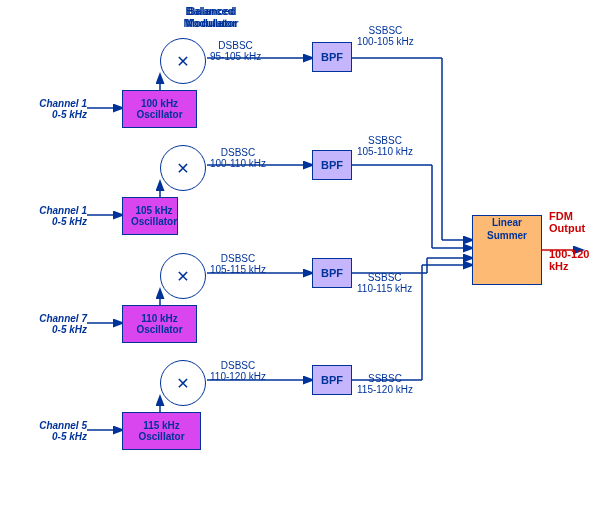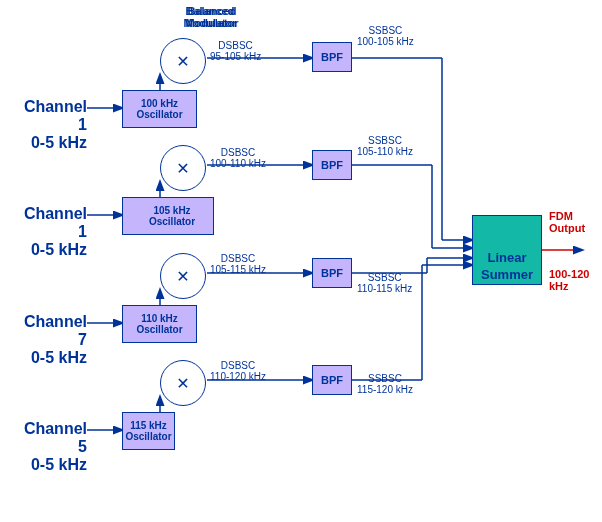--- a/index.html
+++ b/index.html
@@ -17,28 +17,29 @@
       position: absolute;
       top: 0; left: 12px;
       width: 602px;
       height: 522px;
     }
     
     .channel-label {
       position: absolute;
       color: #003399;
       font-weight: bold;
-      font-size: 16px;
+      font-size: 10px;
       text-align: right;
+      font-style: italic;
     }
     
     .osc-box {
       position: absolute;
       border: 1.5px solid #003399;
-      background: #c4b5fd;
+      background: #d946ef;
       text-align: center;
       font-size: 10px;
       color: #003399;
       display: flex;
       flex-direction: column;
       align-items: center;
       justify-content: center;
       font-weight: bold;
     }
     
@@ -63,26 +64,26 @@
       color: #003399;
       display: flex;
       align-items: center;
       justify-content: center;
       font-weight: bold;
     }
     
     .summer-box {
       position: absolute;
       border: 1.5px solid #003399;
-      background: #14b8a6;
-      text-align: center;
-      font-size: 13px;
-      color: #003399;
-      display: flex;
-      align-items: flex-end;
+      background: #fdba74;
+      text-align: center;
+      font-size: 10px;
+      color: #003399;
+      display: flex;
+      align-items: flex-start;
       justify-content: center;
       font-weight: bold;
     }
     
     .label {
       position: absolute;
       color: #003399;
       font-size: 10px;
       text-align: center;
     }
@@ -175,21 +176,21 @@
 
   <div class="bpf-box" style="left:300px; top:42px; width:40px; height:30px;">BPF</div>
 
   <div class="label" style="left:345px; top:25px;">SSBSC<br>100-105 kHz</div>
 
   <div class="channel-label" style="left:5px; top:205px; width:70px;">
     <span>Channel 1</span><br>
     <span>0-5 kHz</span>
   </div>
 
-  <div class="osc-box" style="left:110px; top:197px; width:92px; height:38px;padding-left:8px;">
+  <div class="osc-box" style="left:110px; top:197px; width:56px; height:38px;padding-left:8px;">
     <span>105 kHz</span>
     <span>Oscillator</span>
   </div>
 
   <div class="bm-circle" style="left:148px; top:145px; width:46px; height:46px;">✕</div>
 
   <div class="label" style="left:198px; top:147px;">DSBSC<br>100-110 kHz</div>
 
   <div class="bpf-box" style="left:300px; top:150px; width:40px; height:30px;">BPF</div>
 
@@ -211,39 +212,39 @@
 
   <div class="bpf-box" style="left:300px; top:258px; width:40px; height:30px;">BPF</div>
 
   <div class="label" style="left:345px; top:272px;">SSBSC<br>110-115 kHz</div>
 
   <div class="channel-label" style="left:5px; top:420px; width:70px;">
     <span>Channel 5</span><br>
     <span>0-5 kHz</span>
   </div>
 
-  <div class="osc-box" style="left:110px; top:412px; width:53px; height:38px;">
+  <div class="osc-box" style="left:110px; top:412px; width:79px; height:38px;">
     <span>115 kHz</span>
     <span>Oscillator</span>
   </div>
 
   <div class="bm-circle" style="left:148px; top:360px; width:46px; height:46px;">✕</div>
 
   <div class="label" style="left:198px; top:360px;">DSBSC<br>110-120 kHz</div>
 
   <div class="bpf-box" style="left:300px; top:365px; width:40px; height:30px;">BPF</div>
 
   <div class="label" style="left:345px; top:373px;">SSBSC<br>115-120 kHz</div>
 
   <div class="summer-box" style="left:460px; top:215px; width:70px; height:70px;">
     <span style="text-align:center; line-height:1.3;">Linear<br>Summer</span>
   </div>
 
   <div class="label-red" style="left:537px; top:210px;">
     FDM<br>Output
   </div>
-  <div class="label-red" style="left:537px; top:248px;margin-top:20px;">
+  <div class="label-red" style="left:537px; top:248px;">
     100-120<br>kHz
   </div>
 
   <div style="position:absolute; left:148px; top:5px; font-size:11px; font-weight:bold; color:#003399; text-align:center; width:100px;">Balanced Modulator</div>
 
 </div>
 
 </body></html>

